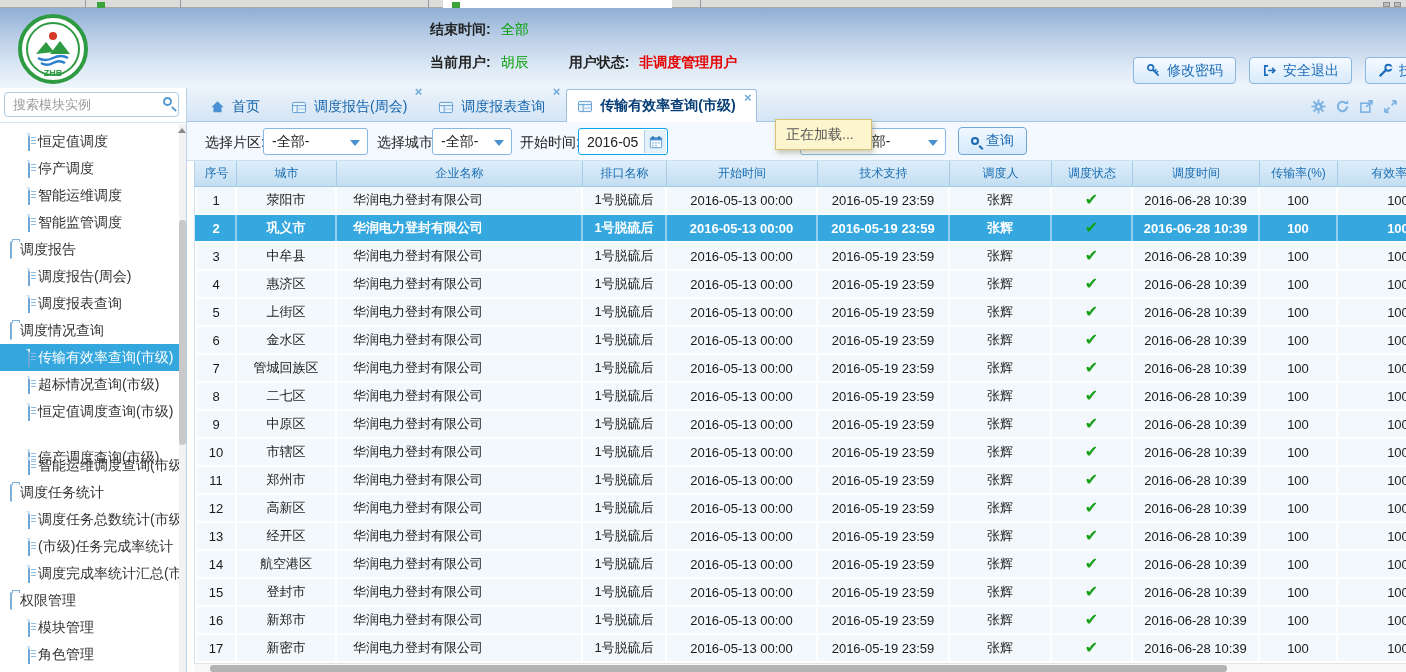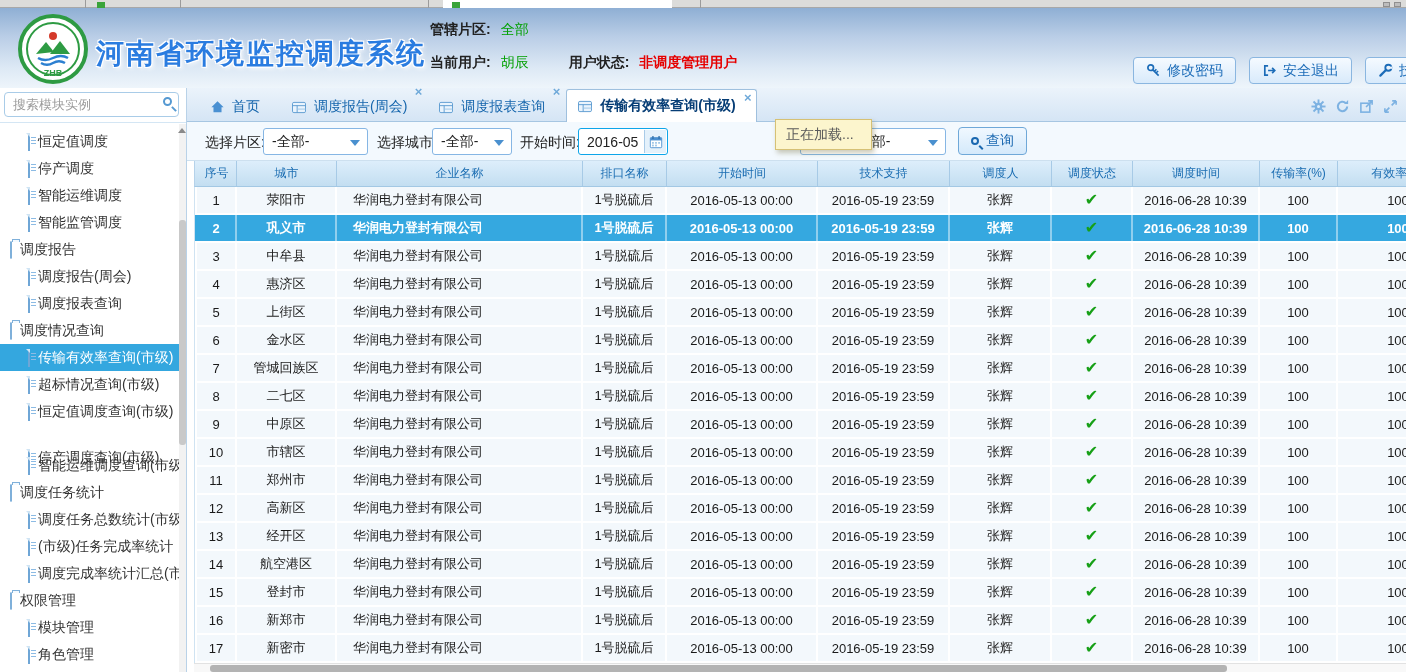--- a/index.html
+++ b/index.html
@@ -130,23 +130,22 @@
         <circle cx="35" cy="35" r="33" fill="#fff" stroke="#2e9b43" stroke-width="4"></circle>
         <circle cx="35" cy="35" r="26" fill="none" stroke="#2e9b43" stroke-width="2"></circle>
         <circle cx="35" cy="22" r="4" fill="#d43a2a"></circle>
         <path d="M18 40 L28 28 L36 38 Z" fill="#2e9b43"></path>
         <path d="M32 40 L42 27 L52 40 Z" fill="#2e9b43"></path>
         <path d="M20 44 q7 4 15 0 q8 -4 15 0" stroke="#2b7fd0" stroke-width="2.5" fill="none"></path>
         <path d="M23 49 q6 3.5 12 0 q6 -3.5 12 0" stroke="#2b7fd0" stroke-width="2.5" fill="none"></path>
         <text x="35" y="62" font-size="9" font-weight="bold" fill="#2e9b43" text-anchor="middle">ZHB</text>
       </svg>
     </div>
-    <div id="app-title">河南省环境监控调度系统</div>
     <div id="hdr-line1" class="hdr-line">
-      <span class="hlbl">管辖片区:</span><span class="hval-green">全部</span>
+      <span class="hlbl">结束时间:</span><span class="hval-green">全部</span>
     </div>
     <div id="hdr-line2" class="hdr-line">
       <span class="hlbl">当前用户:</span><span class="hval-green">胡辰</span><span class="hgap"></span><span class="hlbl">用户状态:</span><span class="hval-red">非调度管理用户</span>
     </div>
     <div id="header-buttons">
         <div class="hdr-btn">
           <span class="ic">
             <svg width="15" height="15" viewBox="0 0 16 16">
               <circle cx="5" cy="5" r="3" fill="none" stroke="#1c6cb8" stroke-width="1.8"></circle>
               <path d="M7.3 7.3 L13.5 13.5 M10.7 10.7 l2.2-2.2 M8.9 8.9 l2.2-2.2" stroke="#1c6cb8" stroke-width="1.7" fill="none"></path>

